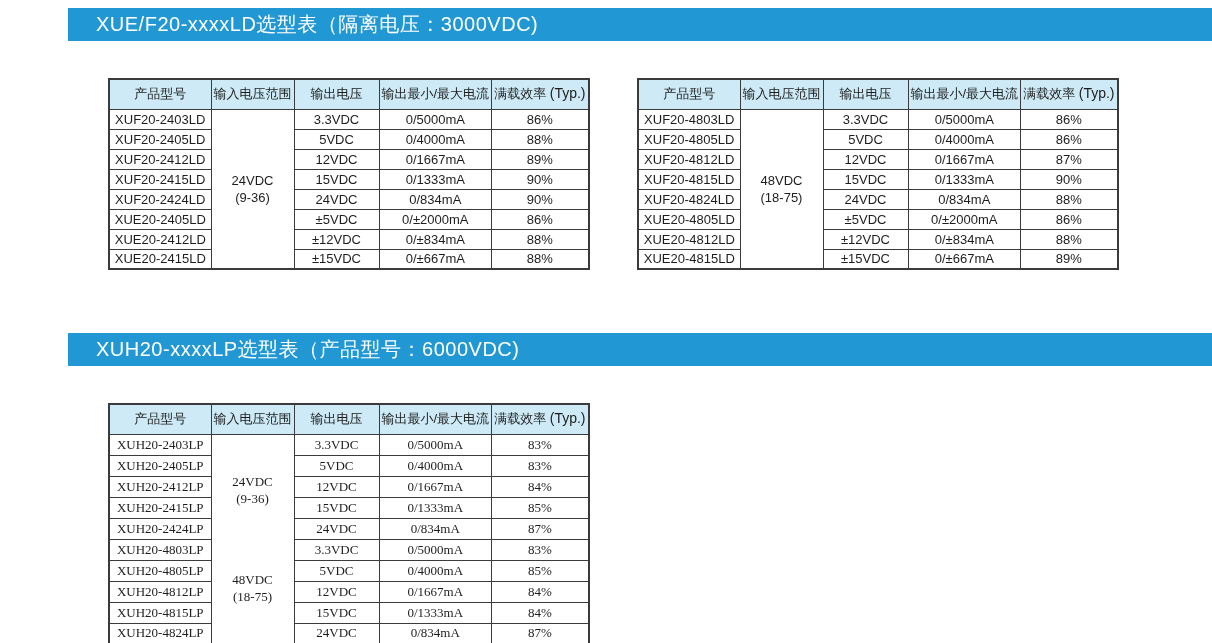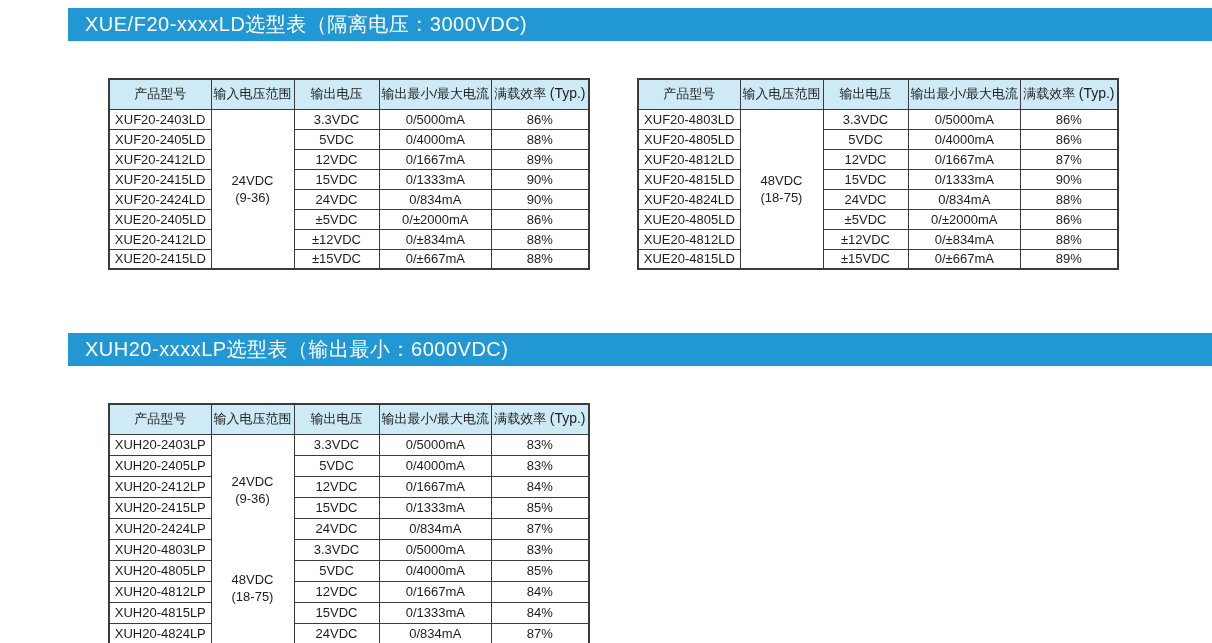--- a/index.html
+++ b/index.html
@@ -15,21 +15,21 @@
     position:absolute;
     left:68px;
     width:1144px;
     height:33px;
     background:#2198d4;
     color:#ffffff;
     font-size:20px;
     letter-spacing:0.5px;
     display:flex;
     align-items:center;
-    padding-left:17px;
+    padding-left:28px;
   }
   #banner1 { top:8px; }
   #banner2 { top:333px; }
   .table-holder { position:absolute; }
   #table1 { left:108px; top:78px; }
   #table2 { left:637px; top:78px; }
   #table3 { left:108px; top:403px; }
   table.sel {
     border-collapse:collapse;
     table-layout:fixed;
@@ -44,21 +44,21 @@
     padding:0 2px;
     white-space:nowrap;
     overflow:hidden;
   }
   table.sel th {
     background:#cdeaf6;
     font-weight:normal;
     height:30px;
   }
   table.sel td { height:20px; }
-  #table3 table.sel td { height:21px; }
+  #table3 table.sel td { height:21px;font-family:Liberation Serif, serif; }
   th .typ { font-size:14px; }
   td.vin-cell { padding:0; }
   .vin-group { line-height:17px; font-size:13px; }
   #table3 .vin-group + .vin-group { margin-top:64px; }
 </style>
 </head>
 <body>
 
 <div class="banner" id="banner1">XUE/F20-xxxxLD选型表（隔离电压：3000VDC)</div>
 
@@ -209,21 +209,21 @@
         <tr>
           <td>XUE20-4815LD</td>
           <td>±15VDC</td>
           <td>0/±667mA</td>
           <td>89%</td>
         </tr>
       </tbody>
     </table>
   </div>
 
-<div class="banner" id="banner2">XUH20-xxxxLP选型表（输出最小：6000VDC)</div>
+<div class="banner" id="banner2">XUH20-xxxxLP选型表（产品型号：6000VDC)</div>
 
 <div class="table-holder" id="table3">
     <table class="sel">
       <colgroup>
         <col style="width: 102px;">
         <col style="width: 73px;">
         <col style="width: 85px;">
         <col style="width: 112px;">
         <col style="width: 95px;">
       </colgroup>

